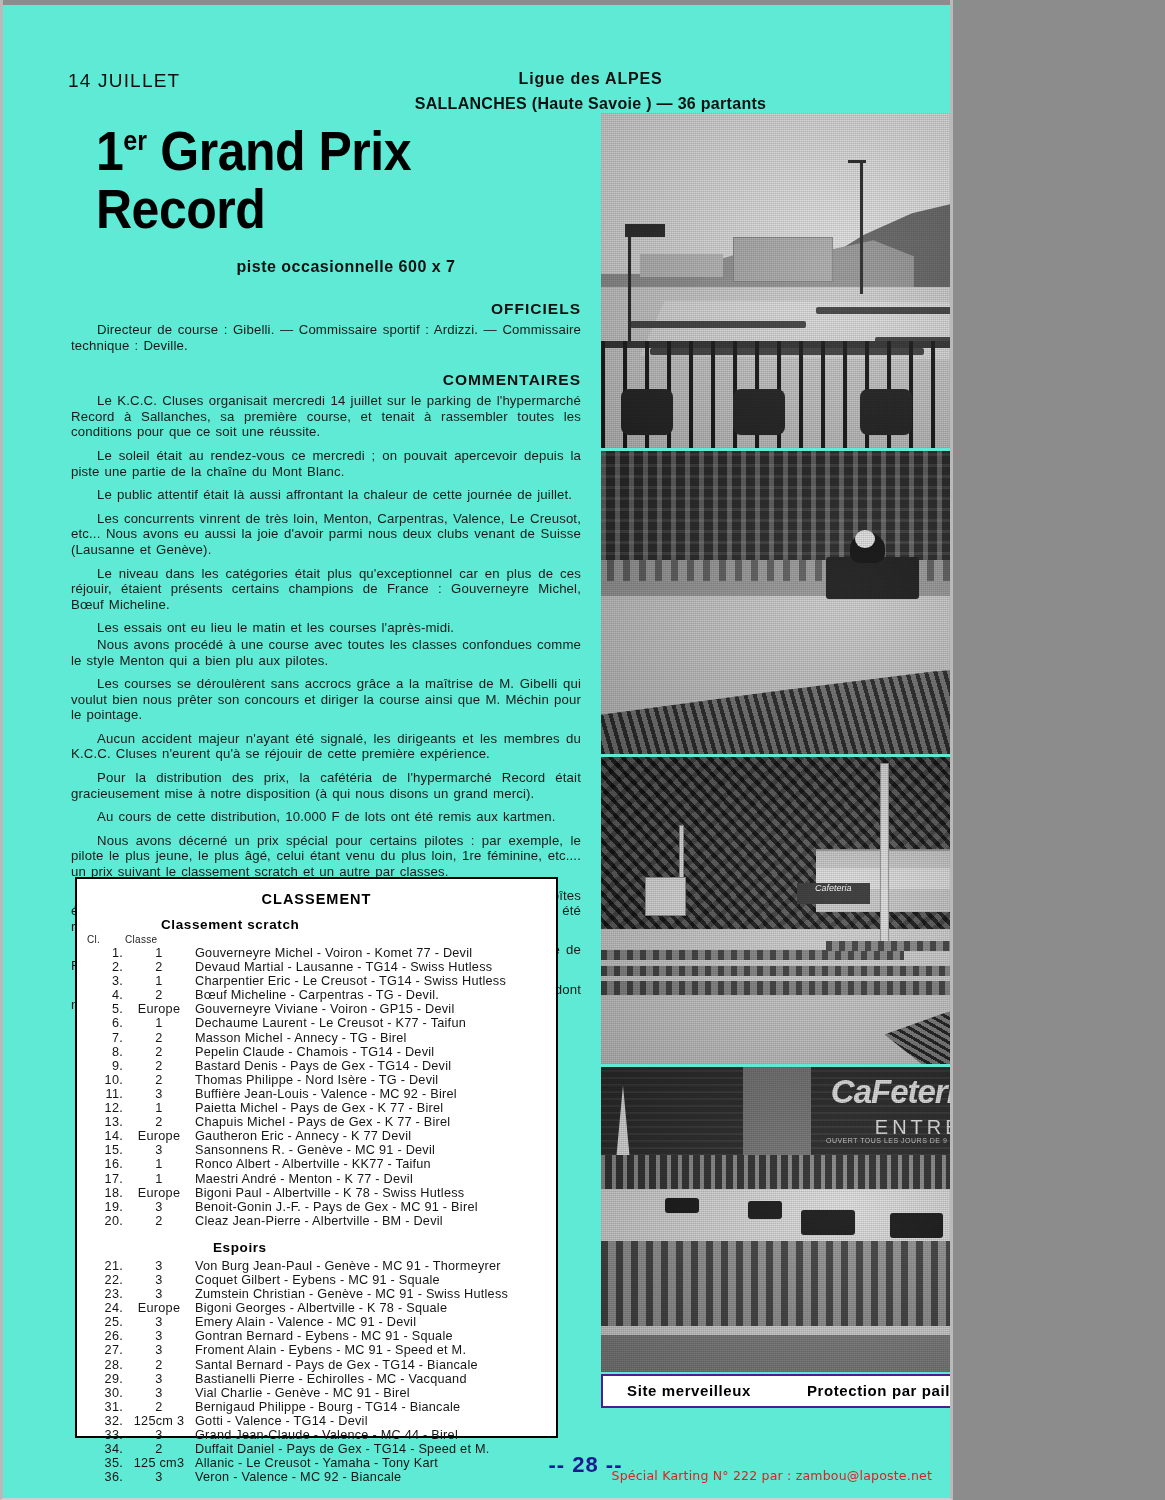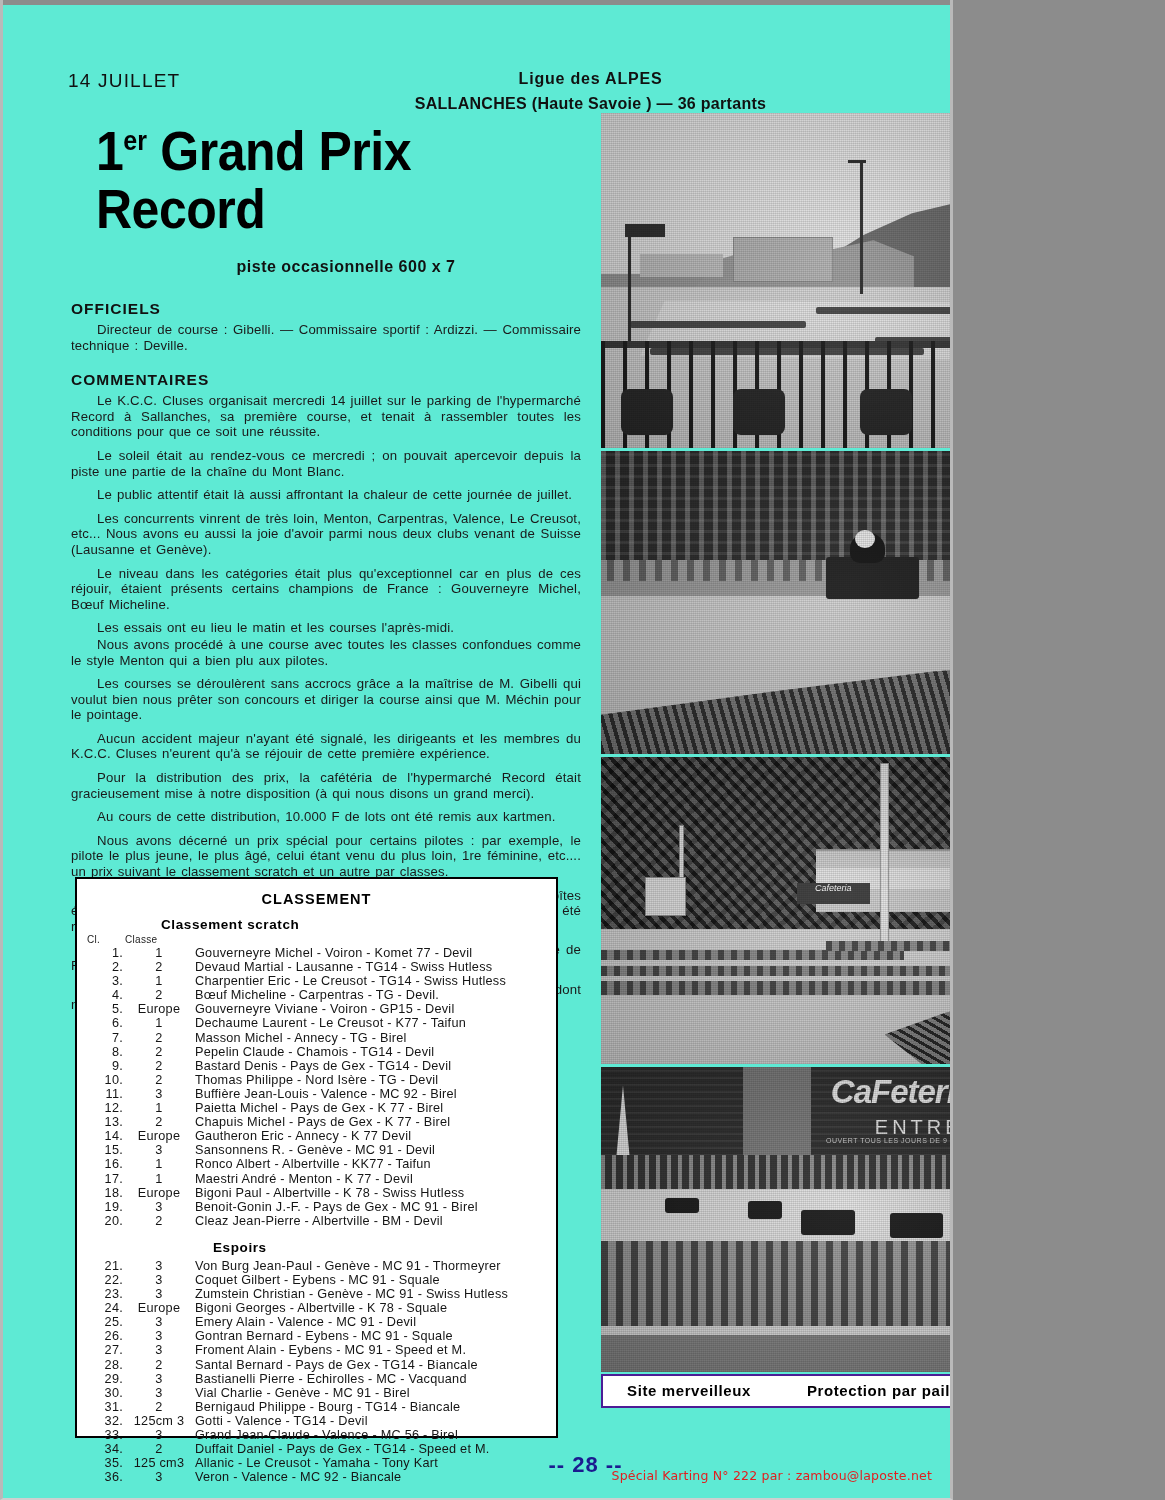--- a/index.html
+++ b/index.html
@@ -98,21 +98,21 @@
   }
   .piste {
     text-align: center;
     font-size: 16px;
     font-weight: bold;
     letter-spacing: 0.5px;
     margin: 32px 0 0 40px;
     color: #111;
   }
   .sec-head {
-    text-align: left;
+    text-align: right;
     font-size: 15.5px;
     font-weight: bold;
     letter-spacing: 1px;
     margin: 24px 0 4px 0;
     color: #111;
   }
   .sec-head.tight { margin-top: 18px; }
   p.body {
     font-size: 13.2px;
     line-height: 15.6px;
@@ -573,21 +573,21 @@
             <td class="driver">Bernigaud Philippe - Bourg - TG14 - Biancale</td>
           </tr>
           <tr>
             <td class="pos">32.</td>
             <td class="cls">125cm 3</td>
             <td class="driver">Gotti - Valence - TG14 - Devil</td>
           </tr>
           <tr>
             <td class="pos">33.</td>
             <td class="cls">3</td>
-            <td class="driver">Grand Jean-Claude - Valence - MC 56 - Birel</td>
+            <td class="driver">Grand Jean-Claude - Valence - MC 44 - Birel</td>
           </tr>
           <tr>
             <td class="pos">34.</td>
             <td class="cls">2</td>
             <td class="driver">Duffait Daniel - Pays de Gex - TG14 - Speed et M.</td>
           </tr>
           <tr>
             <td class="pos">35.</td>
             <td class="cls">125 cm3</td>
             <td class="driver">Allanic - Le Creusot - Yamaha - Tony Kart</td>

